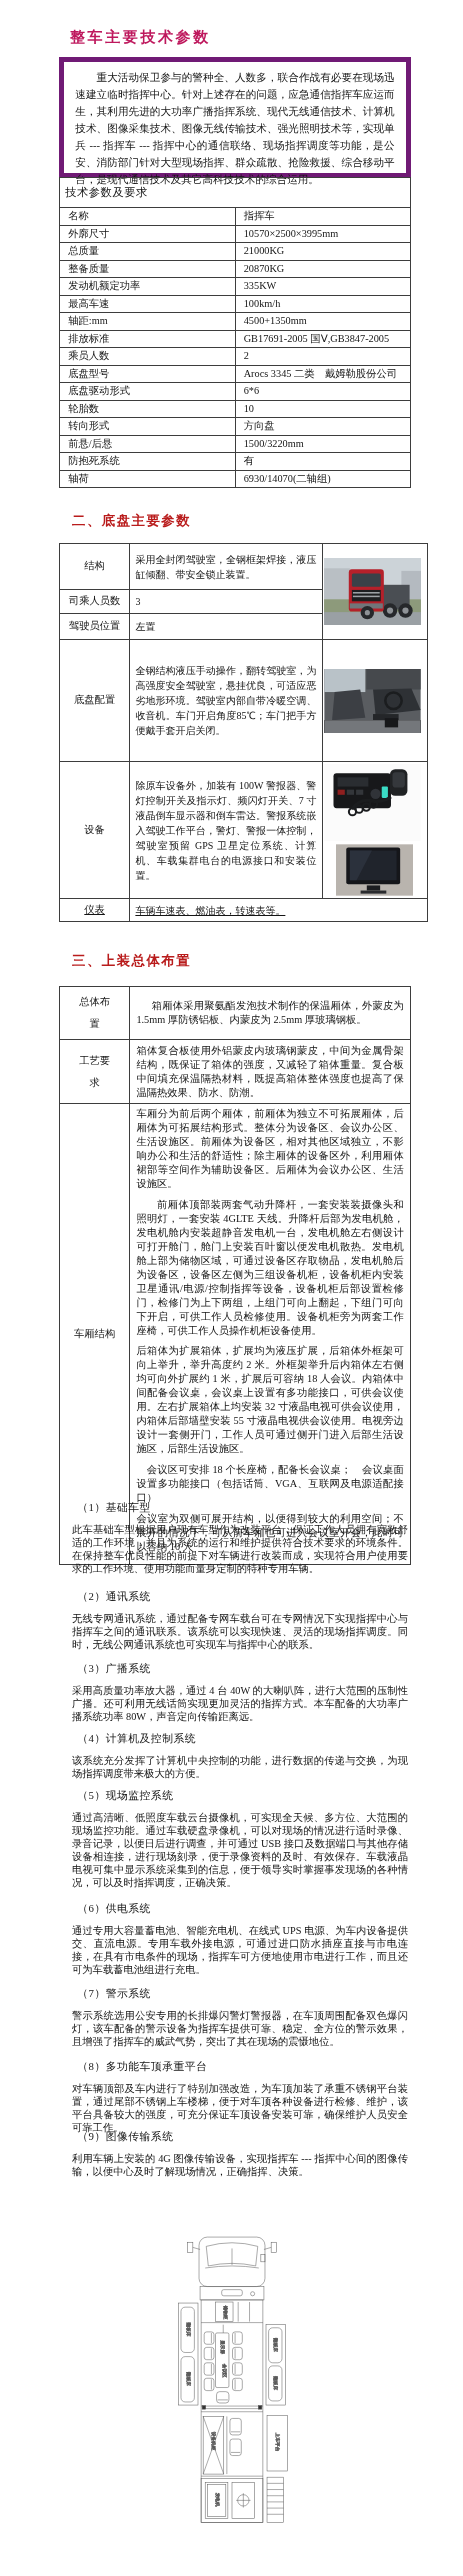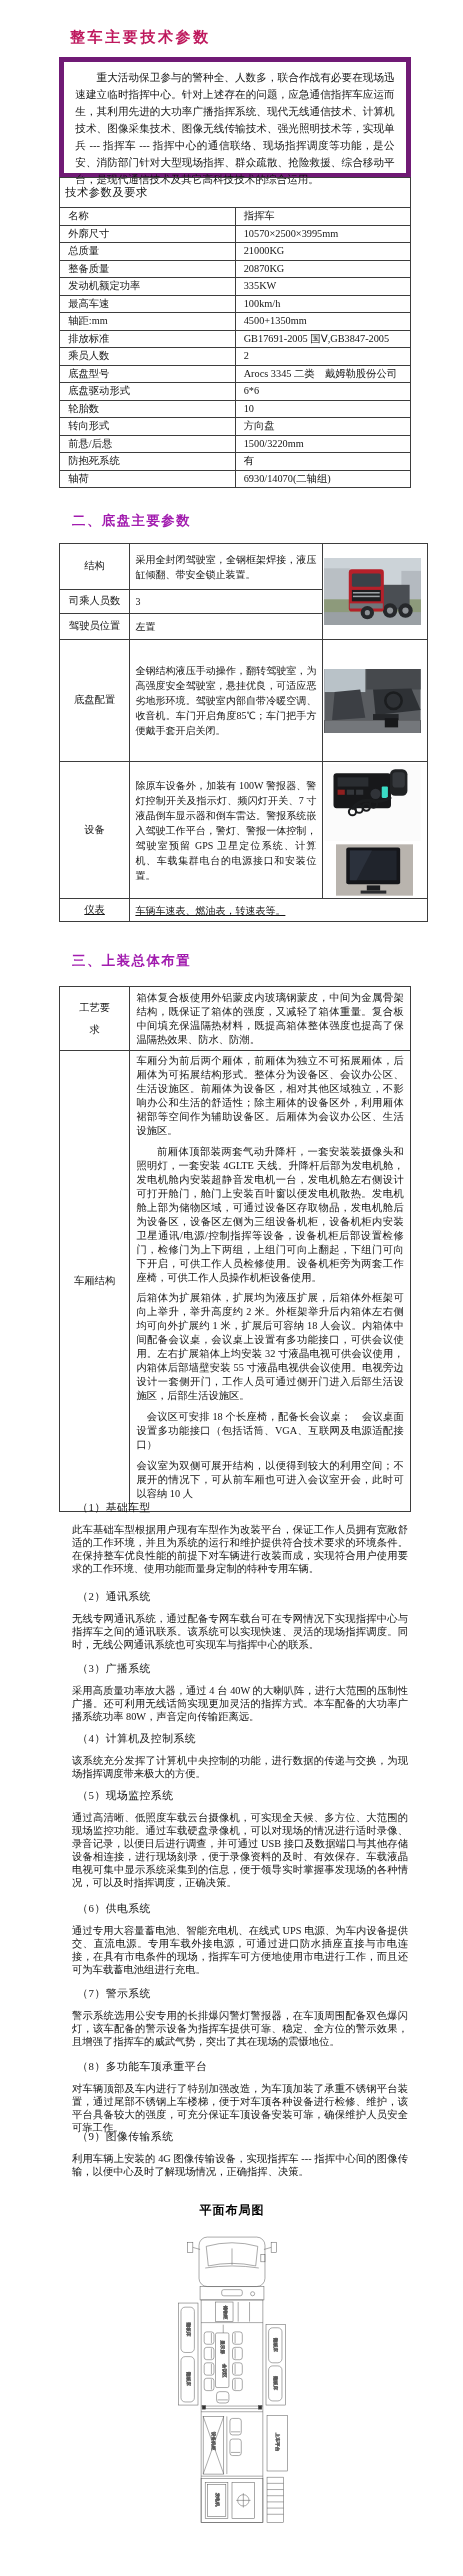--- a/index.html
+++ b/index.html
@@ -1,21 +1,21 @@
 <!DOCTYPE html>
 <html style="font-size:8.2px"><head>
 <meta charset="utf-8">
 <style>
   html,body{margin:0;padding:0;background:#ffffff;}
   .page{position:relative;width:464px;height:3085px;background:#ffffff;
         font-family:"Liberation Serif",serif;color:#141414;overflow:hidden;}
   .abs{position:absolute;}
   
   .h-main{font-family:"Liberation Sans",sans-serif;font-weight:bold;font-size:15px;letter-spacing:2.6px;color:#be185d;}
-  .h-sec{font-family:"Liberation Sans",sans-serif;font-weight:bold;font-size:13.4px;letter-spacing:1.5px;color:#a21caf;}
+  .h-sec{font-family:"Liberation Sans",sans-serif;font-weight:bold;font-size:13.4px;letter-spacing:1.5px;color:#b91c1c;}
   .h-center{width:464px;text-align:center;font-weight:bold;font-size:12px;letter-spacing:1px;color:#000;}
   
   .intro-box{left:59px;top:57px;width:352px;height:121px;border:5px solid #701a75;box-sizing:border-box;
              padding:7.2px 11.3px 0 11.3px;font-size:10.6px;line-height:17px;text-align:justify;text-indent:2em;}
   
   table{border-collapse:collapse;table-layout:fixed;}
   td{border:1px solid #3d3d3d;font-size:10.3px;line-height:1.4;padding:1px 5.2px;vertical-align:middle;
      overflow:hidden;word-break:break-all;}
   .t1{left:59px;top:177px;width:352px;}
   .t1 td.lab{width:166px;padding-left:8.2px;}
@@ -210,20 +210,24 @@
       <td class="lab">仪表</td>
       <td class="txt" colspan="2">车辆车速表、燃油表，转速表等。</td>
     </tr>
   </tbody>
     </table>
 
   <div class="abs h-sec" style="left:72px;top:952px;">三、上装总体布置</div>
 
   <table class="abs t3">
     <tbody>
+        <tr style="height:53px;">
+      <td class="lab"><span class="labwrap">总体布置</span></td>
+      <td class="txt" style="text-indent:1.5em;">箱厢体采用聚氨酯发泡技术制作的保温厢体，外蒙皮为 1.5mm 厚防锈铝板、内蒙皮为 2.5mm 厚玻璃钢板。</td>
+    </tr>
     <tr style="height:64px;">
       <td class="lab"><span class="labwrap">工艺要求</span></td>
       <td class="txt">箱体复合板使用外铝蒙皮内玻璃钢蒙皮，中间为金属骨架结构，既保证了箱体的强度，又减轻了箱体重量。复合板中间填充保温隔热材料，既提高箱体整体强度也提高了保温隔热效果、防水、防潮。</td>
     </tr>
     <tr style="height:393px;">
       <td class="lab">车厢结构</td>
       <td class="txt">
         <div class="p">车厢分为前后两个厢体，前厢体为独立不可拓展厢体，后厢体为可拓展结构形式。整体分为设备区、会议办公区、生活设施区。前厢体为设备区，相对其他区域独立，不影响办公和生活的舒适性；除主厢体的设备区外，利用厢体裙部等空间作为辅助设备区。后厢体为会议办公区、生活设施区。</div>
         <div class="p" style="text-indent:2em;">前厢体顶部装两套气动升降杆，一套安装装摄像头和照明灯，一套安装 4GLTE 天线。升降杆后部为发电机舱，发电机舱内安装超静音发电机一台，发电机舱左右侧设计可打开舱门，舱门上安装百叶窗以便发电机散热。发电机舱上部为储物区域，可通过设备区存取物品，发电机舱后为设备区，设备区左侧为三组设备机柜，设备机柜内安装卫星通讯/电源/控制指挥等设备，设备机柜后部设置检修门，检修门为上下两组，上组门可向上翻起，下组门可向下开启，可供工作人员检修使用。设备机柜旁为两套工作座椅，可供工作人员操作机柜设备使用。</div>
         <div class="p">后箱体为扩展箱体，扩展均为液压扩展，后箱体外框架可向上举升，举升高度约 2 米。外框架举升后内箱体左右侧均可向外扩展约 1 米，扩展后可容纳 18 人会议。内箱体中间配备会议桌，会议桌上设置有多功能接口，可供会议使用。左右扩展箱体上均安装 32 寸液晶电视可供会议使用，内箱体后部墙壁安装 55 寸液晶电视供会议使用。电视旁边设计一套侧开门，工作人员可通过侧开门进入后部生活设施区，后部生活设施区。</div>
@@ -264,21 +268,20 @@
   </div>
   <div class="abs sub" style="top:2060px;">
     <div class="st">（8）多功能车顶承重平台</div>
     <div class="sp">对车辆顶部及车内进行了特别加强改造，为车顶加装了承重不锈钢平台装置，通过尾部不锈钢上车楼梯，便于对车顶各种设备进行检修、维护，该平台具备较大的强度，可充分保证车顶设备安装可靠，确保维护人员安全可靠工作。</div>
   </div>
   <div class="abs sub" style="top:2130px;">
     <div class="st">（9）图像传输系统</div>
     <div class="sp">利用车辆上安装的 4G 图像传输设备，实现指挥车 --- 指挥中心间的图像传输，以便中心及时了解现场情况，正确指挥、决策。</div>
   </div>
 
-  <div class="abs h-center" style="top:2202px;">平面布局图</div>
 
   <div class="abs" style="left:165px;top:2234px;">
     <svg width="134" height="305" viewBox="0 0 260 592" fill="none" stroke="#5a5a5a" stroke-width="1">
 
       <rect x="66" y="6" width="128" height="96" rx="16"></rect>
       <path d="M80 24 Q130 10 180 24 L176 62 Q130 52 84 62 Z"></path>
       <path d="M78 66 Q130 58 182 66"></path>
       <line x1="130" y1="28" x2="130" y2="60"></line>
       <rect x="44" y="16" width="10" height="20"></rect>
         <line x1="54" y1="26" x2="68" y2="30"></line>

